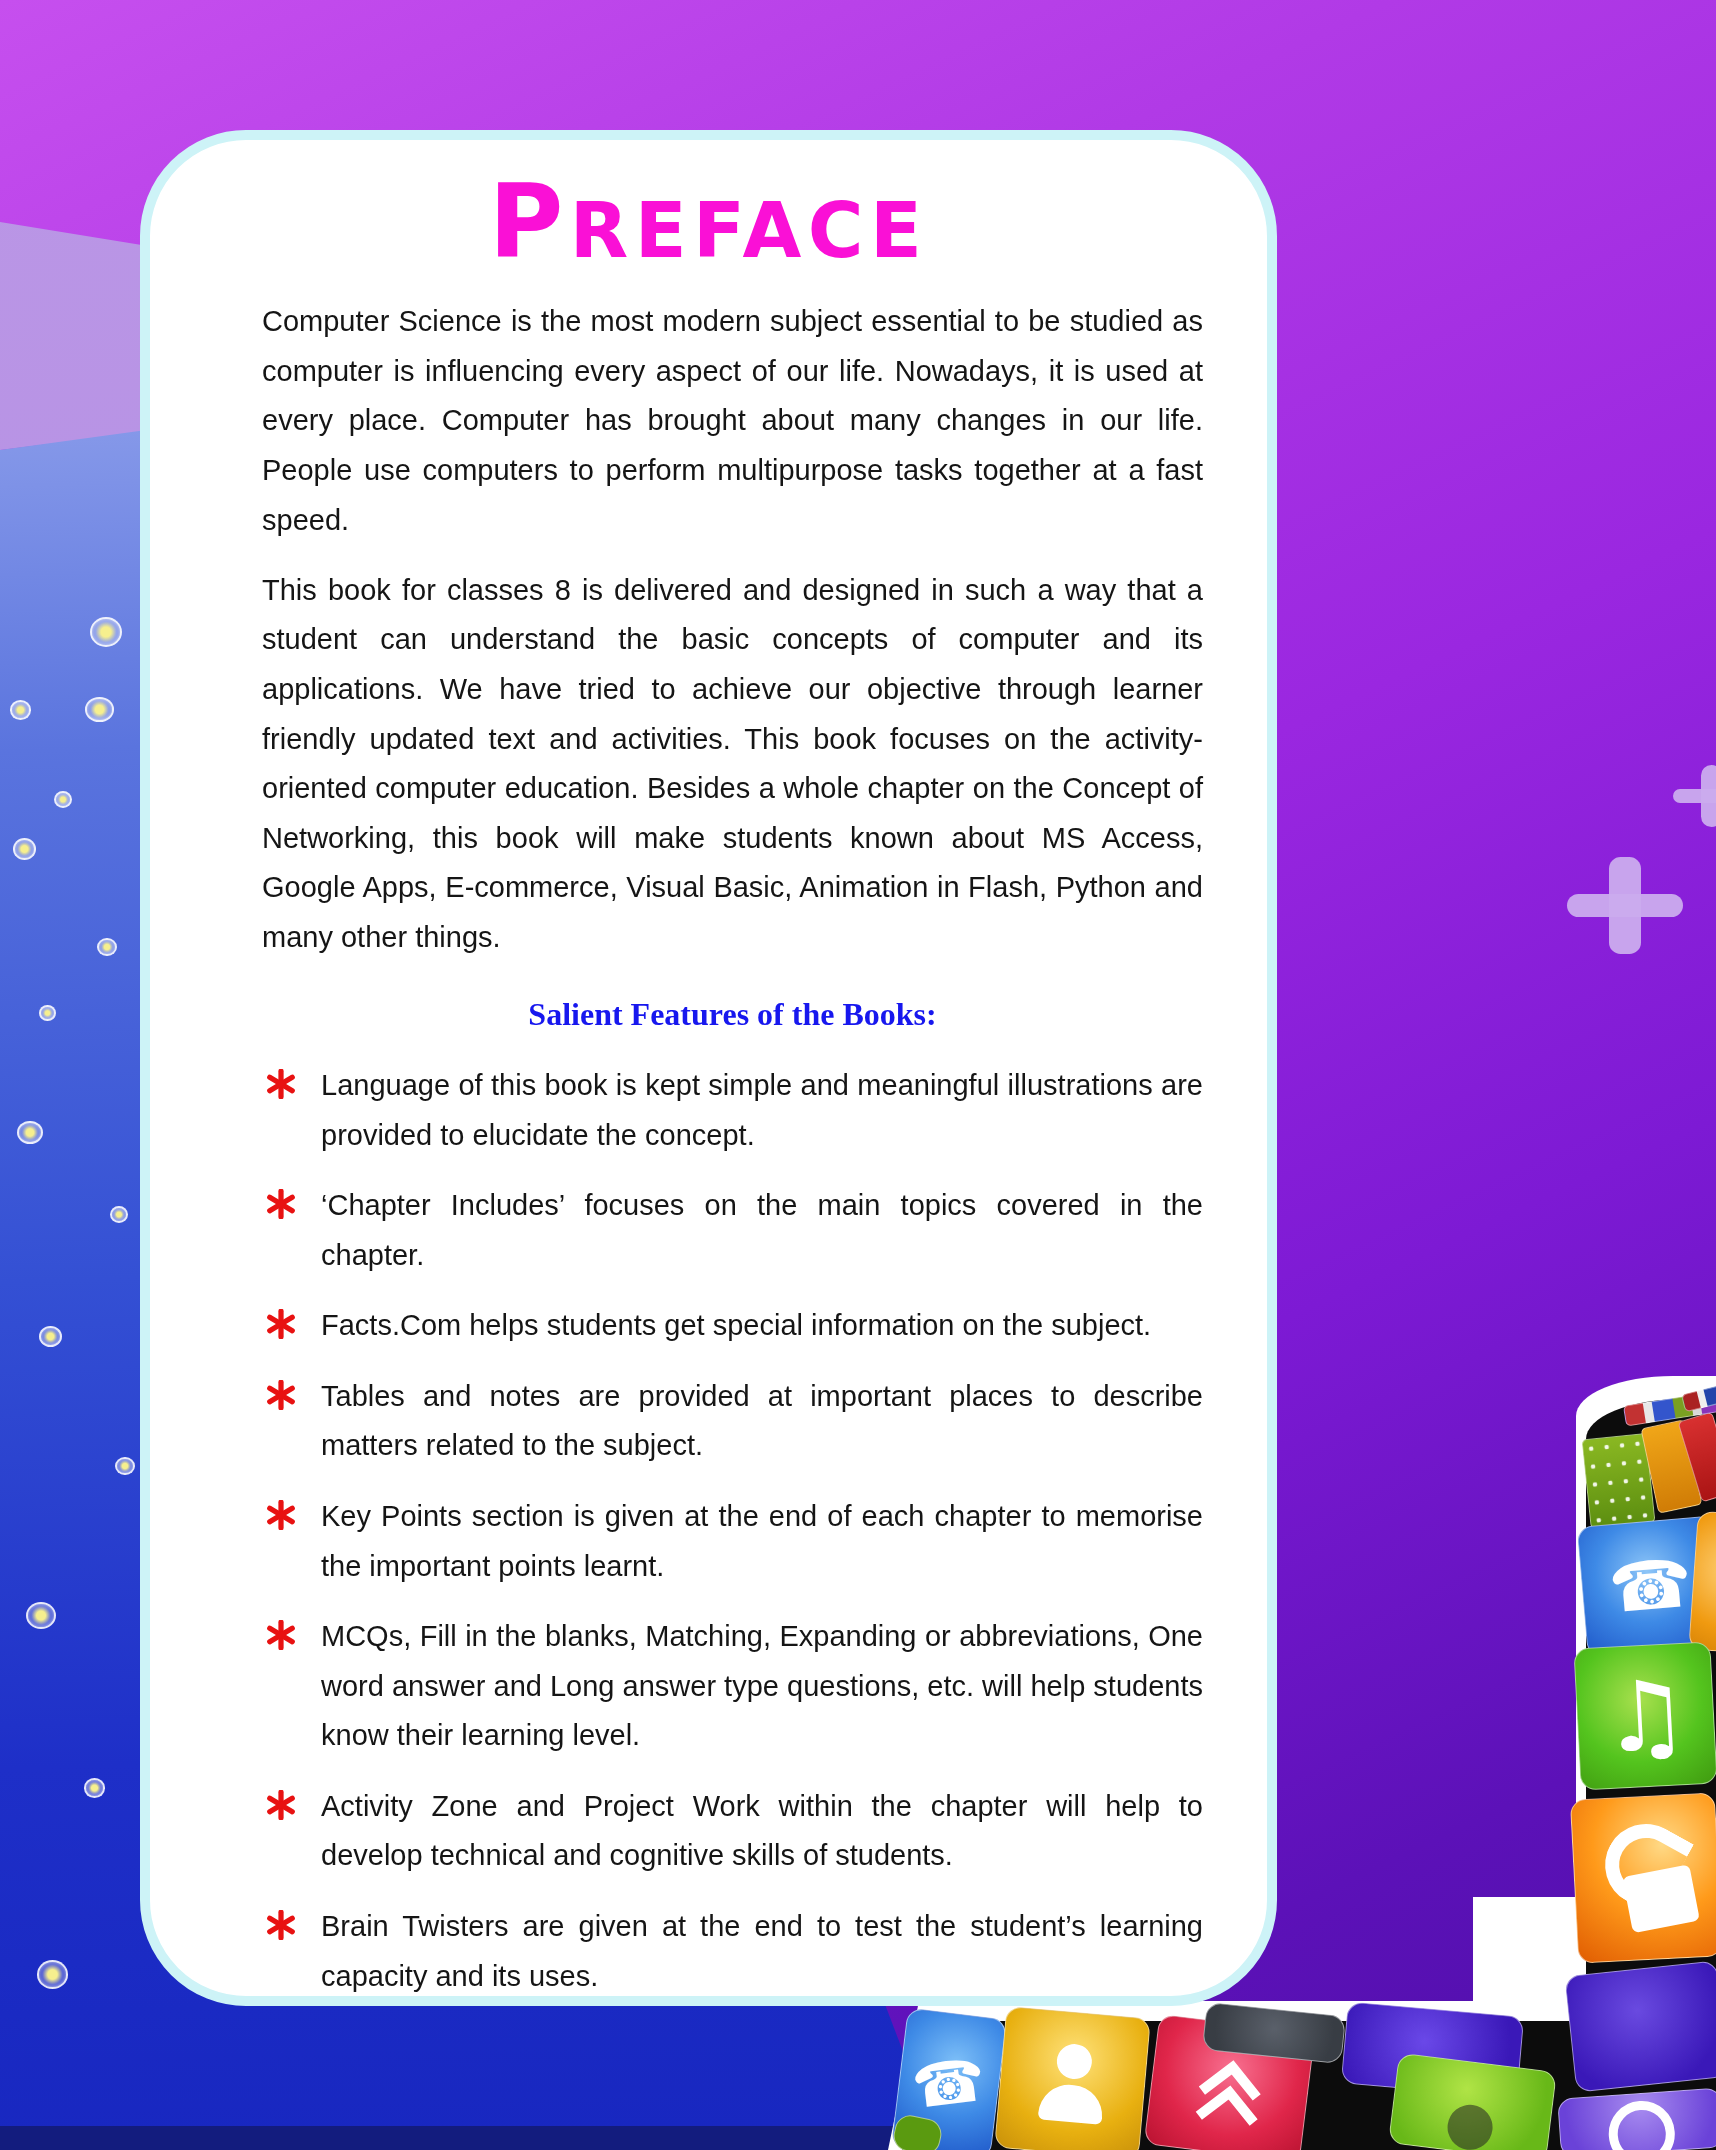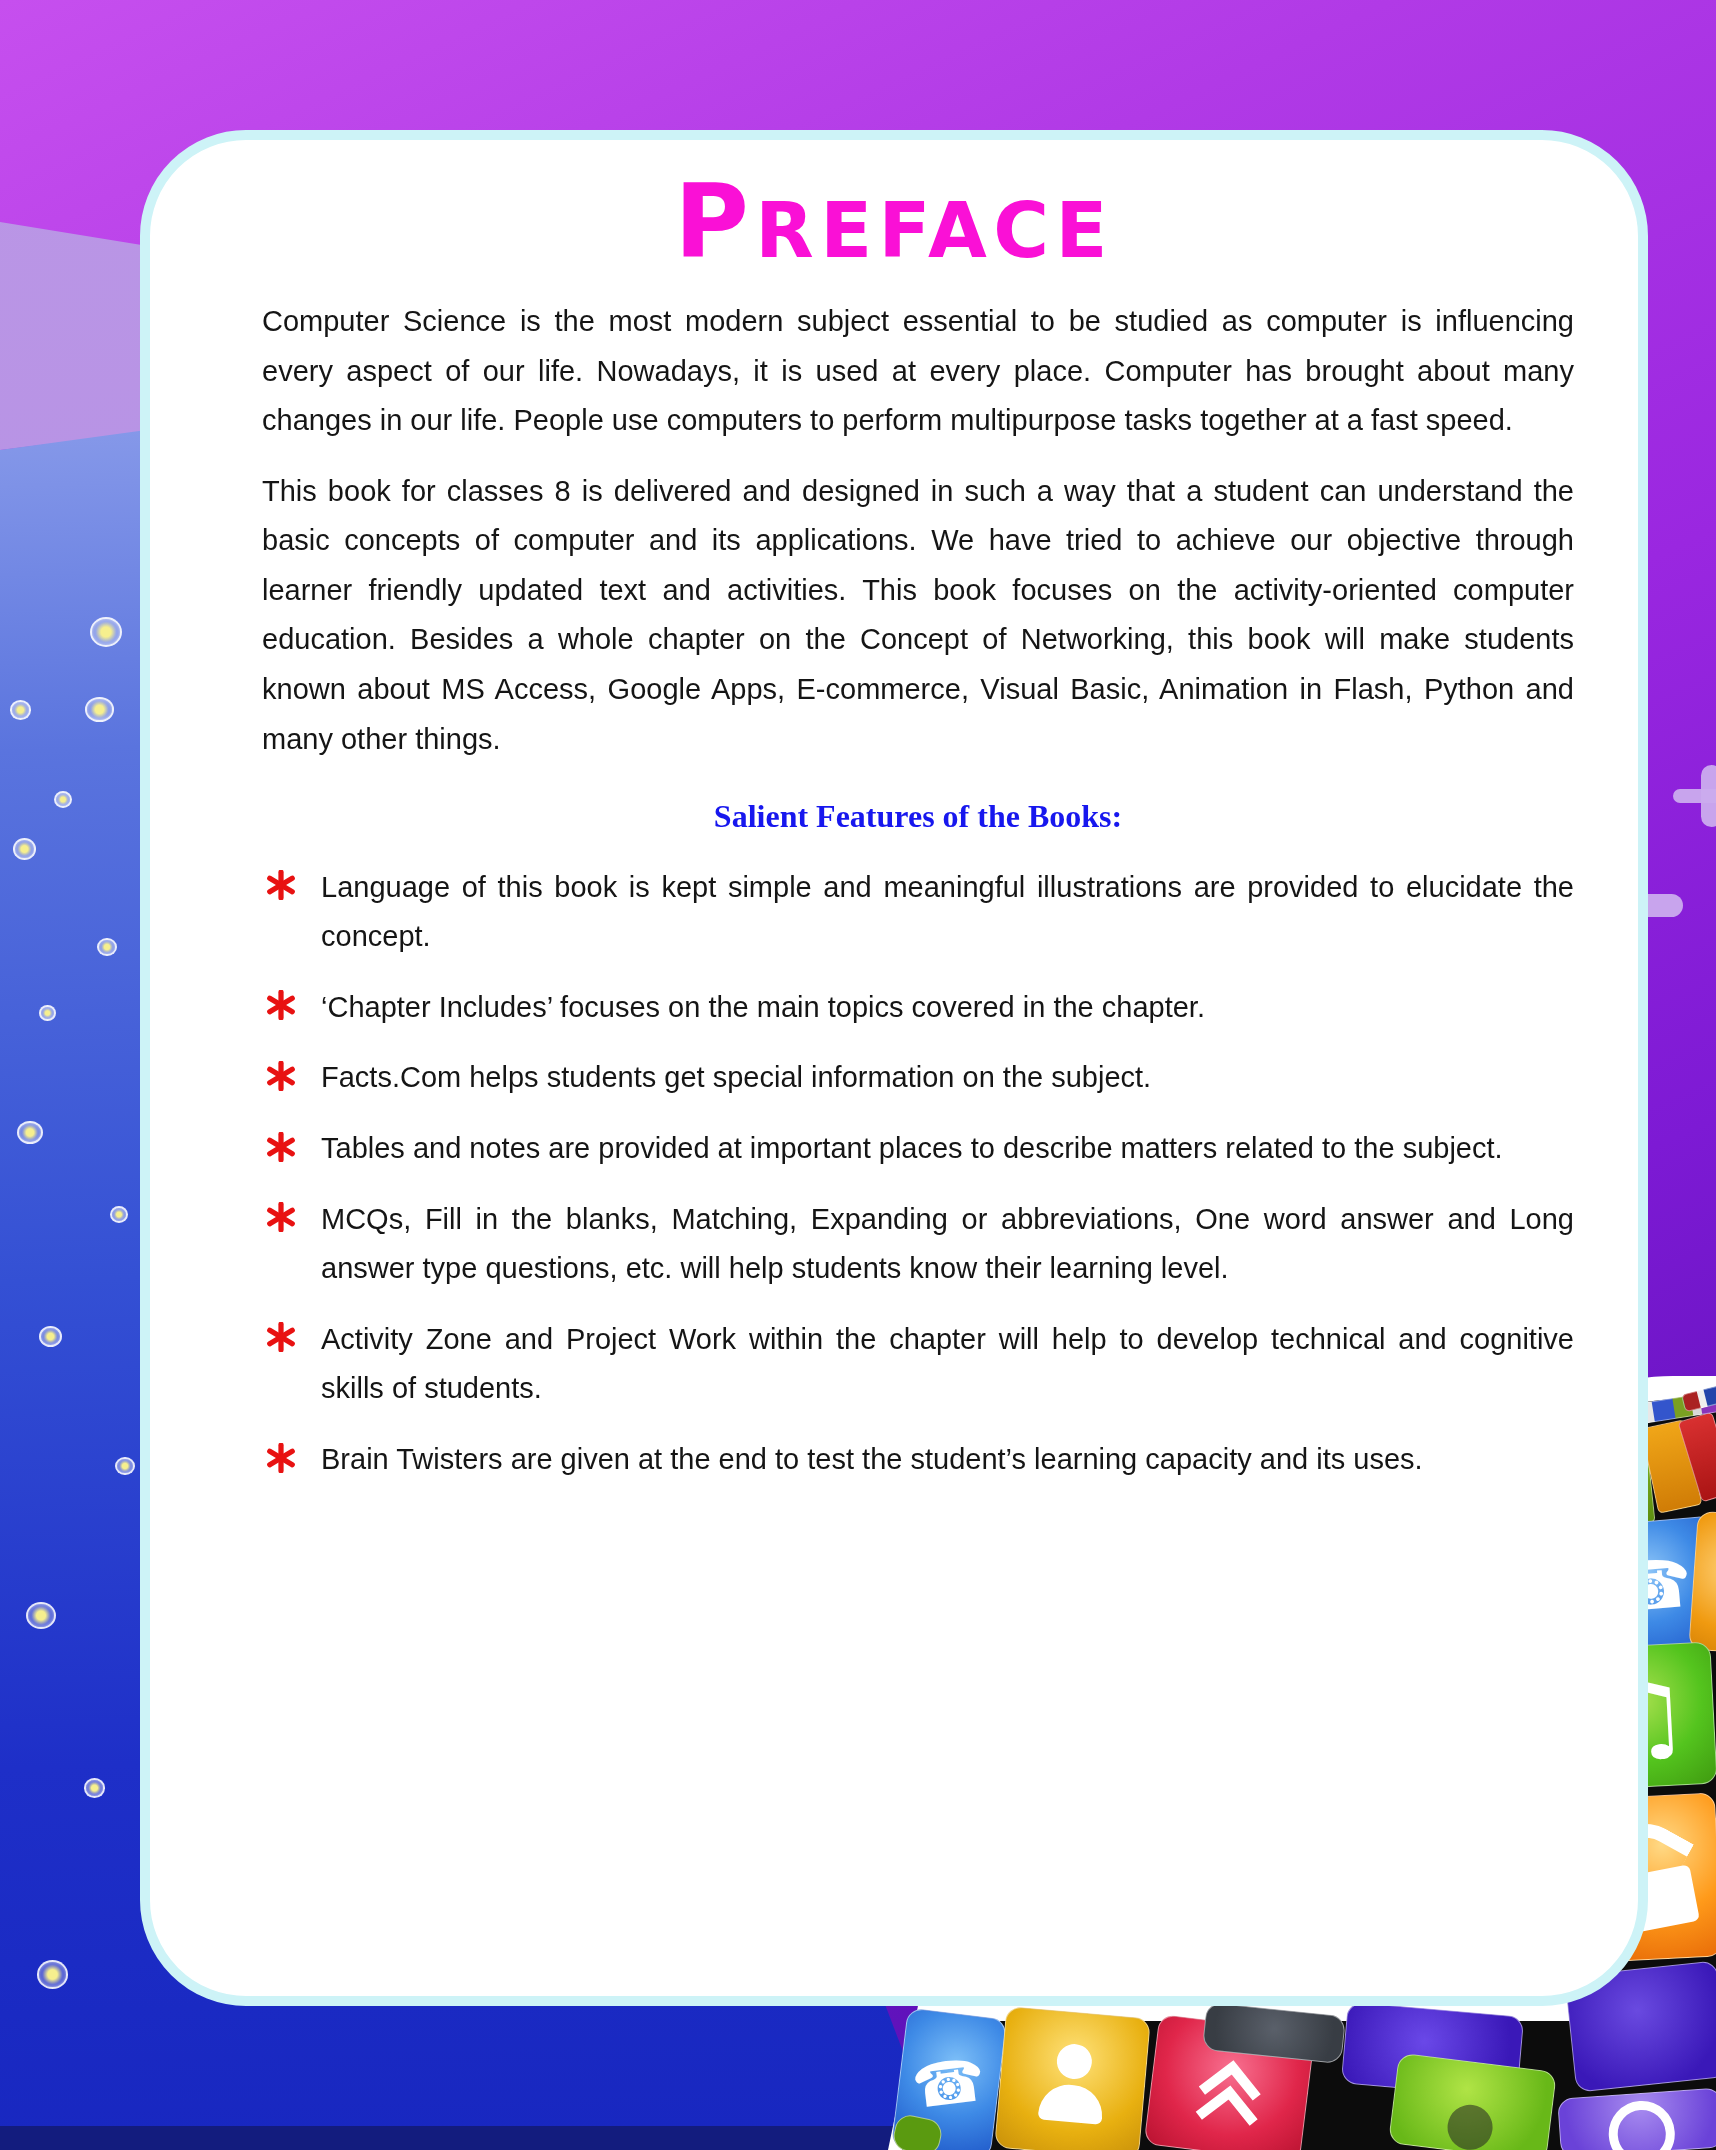--- a/index.html
+++ b/index.html
@@ -110,21 +110,21 @@
   .person-icon .head{width:35px;height:35px;border-radius:50%;background:#fff;}
   .person-icon .torso{width:64px;height:37px;border-radius:32px 32px 6.4px 6.4px;background:#fff;margin-top:5.2px;}
   .lock-icon{position:relative;width:97px;height:110px;}
   .lock-icon .shackle{position:absolute;left:3.9px;top:2.6px;width:54px;height:59px;border:14px solid #fff;border-bottom:none;
     border-radius:41px 41px 0 0;transform:rotate(-58deg);}
   .lock-icon .lockbody{position:absolute;left:28px;top:48px;width:68px;height:57px;background:#fff;border-radius:6.4px;transform:rotate(-8deg);}
   .ring-icon{width:48px;height:48px;border:9px solid #fff;border-radius:50%;margin-top:22px;}
   .dotball{width:45px;height:45px;border-radius:50%;background:#222;opacity:.55;margin-top:39px;}
   
   .card{
-    position:absolute;left:140px;top:130px;width:1508px;height:1876px;z-index:9;
+    position:absolute;left:140px;top:130px;width:1137px;height:1876px;z-index:9;
     box-sizing:border-box;background:#ffffff;
     border:10.3px solid #cdf3f7;border-radius:106px;
     padding:19.3px 64px 0 64px;
   }
   .title{
     margin:3.9px 0 17px 0;text-align:center;
     font-family:"DejaVu Sans",sans-serif;font-weight:800;
     font-size:76px;letter-spacing:6.4px;line-height:1.15;
     color:#fa10d6;text-transform:uppercase;
   }
@@ -272,20 +272,30 @@
           <span>Tables and notes are provided at important places to describe matters related to the subject.</span>
         </li>
         <li>
           <svg class="ast" viewBox="0 0 40 40">
               <g stroke="#e81212" stroke-width="7" stroke-linecap="round">
                 <line x1="20" y1="3" x2="20" y2="37"></line>
                 <line x1="5" y1="11" x2="35" y2="29"></line>
                 <line x1="35" y1="11" x2="5" y2="29"></line>
               </g>
             </svg>
+          <span>Key Points section is given at the end of each chapter to memorise the important points learnt.</span>
+        </li>
+        <li>
+          <svg class="ast" viewBox="0 0 40 40">
+              <g stroke="#e81212" stroke-width="7" stroke-linecap="round">
+                <line x1="20" y1="3" x2="20" y2="37"></line>
+                <line x1="5" y1="11" x2="35" y2="29"></line>
+                <line x1="35" y1="11" x2="5" y2="29"></line>
+              </g>
+            </svg>
           <span>MCQs, Fill in the blanks, Matching, Expanding or abbreviations, One word answer and Long answer type questions, etc. will help students know their learning level.</span>
         </li>
         <li>
           <svg class="ast" viewBox="0 0 40 40">
               <g stroke="#e81212" stroke-width="7" stroke-linecap="round">
                 <line x1="20" y1="3" x2="20" y2="37"></line>
                 <line x1="5" y1="11" x2="35" y2="29"></line>
                 <line x1="35" y1="11" x2="5" y2="29"></line>
               </g>
             </svg>

